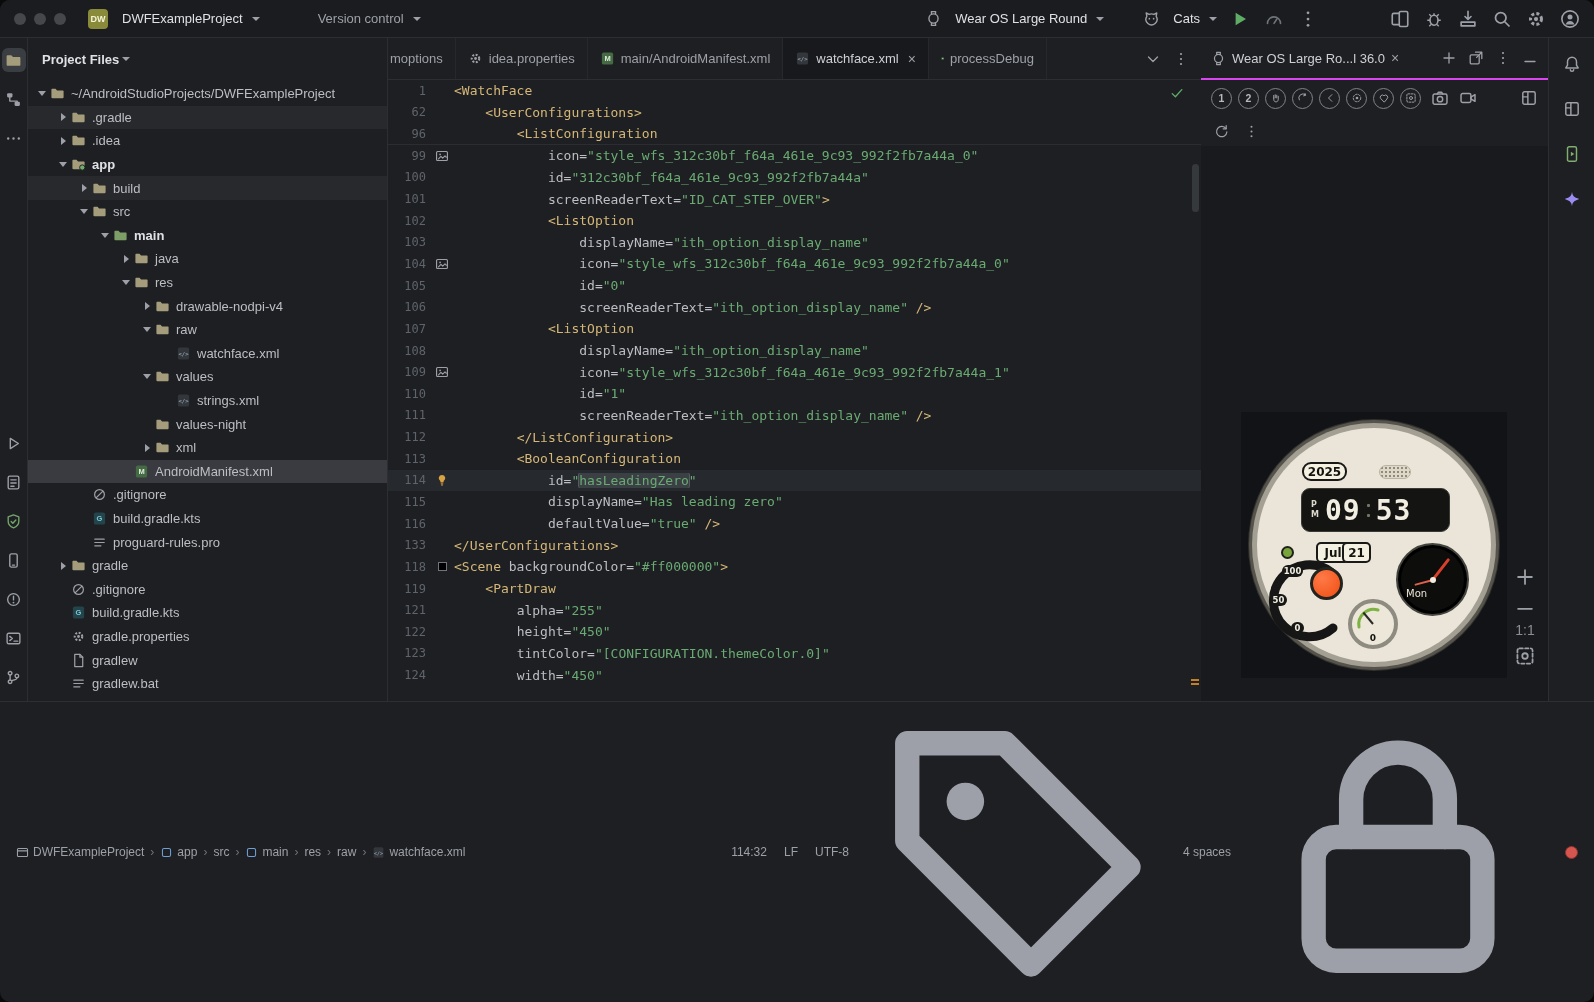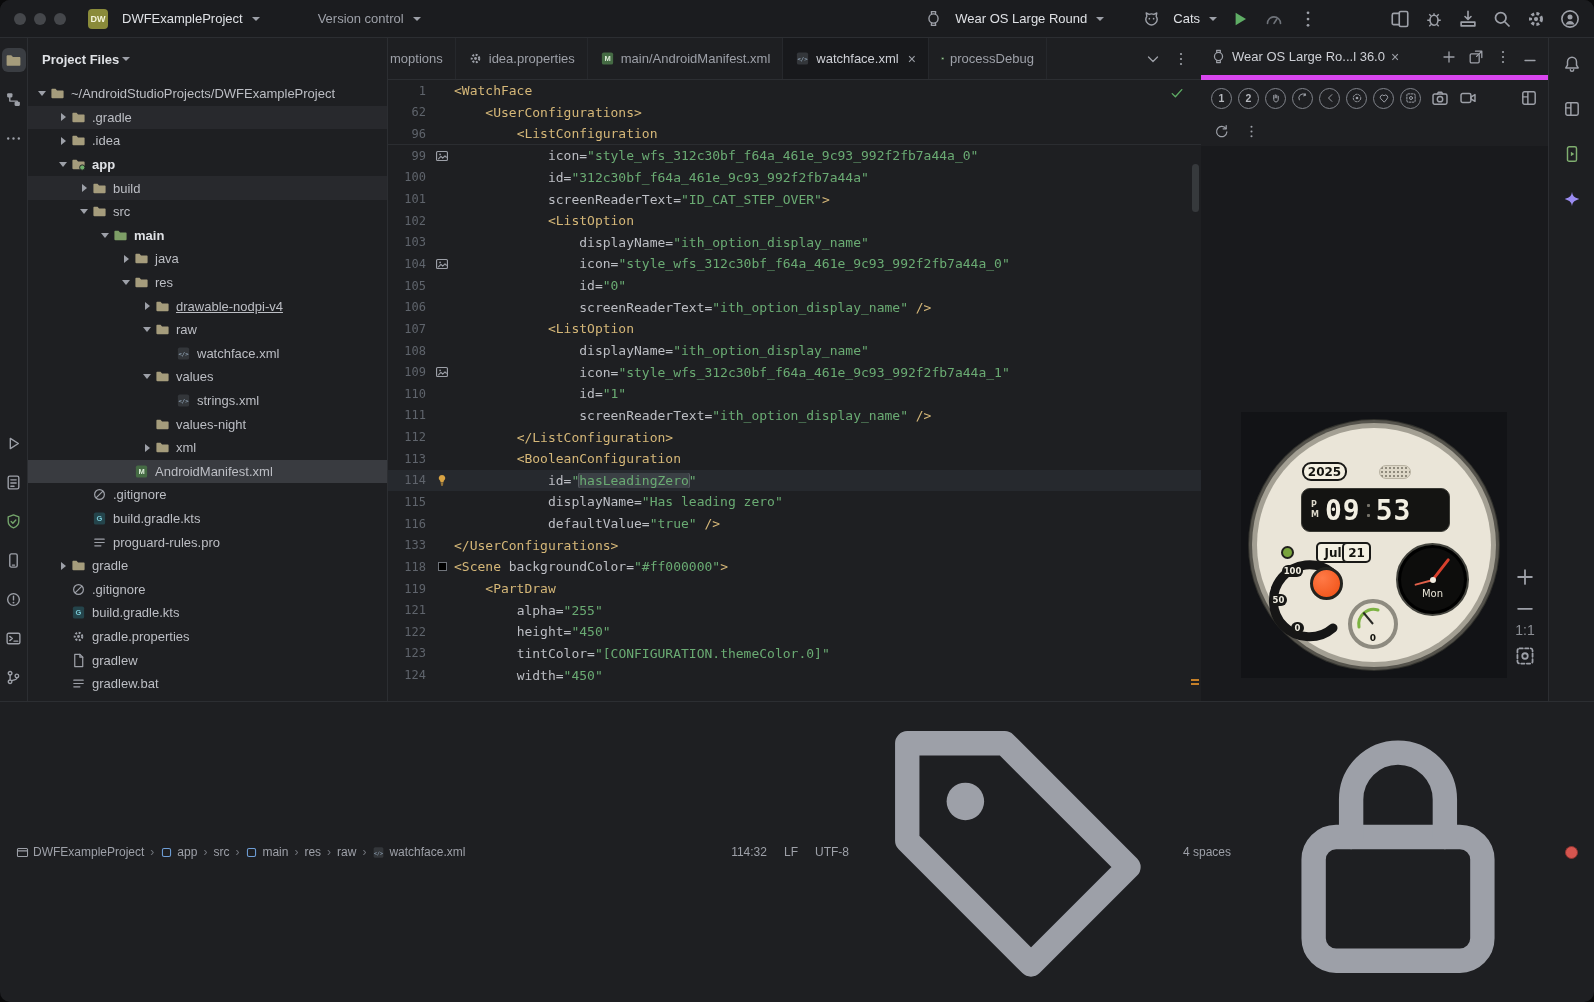--- a/index.html
+++ b/index.html
@@ -76,21 +76,21 @@
   .swatch{width:9px;height:9px;border:1px solid #70747b;display:inline-block}
   .swatch.b{background:#000}
   .check-widget{position:absolute;top:5px;right:16px;width:16px;height:16px}
   .scroll-lane{position:absolute;top:0;right:0;width:12px;height:100%}
   .thumb{position:absolute;right:2px;top:84px;width:7px;height:48px;background:#55585e;opacity:.45;border-radius:4px}
   .mark{position:absolute;right:2px;width:8px;height:2px}
   .mark.o{background:#c57f28;box-shadow:0 4px 0 #c57f28}
 
   
   .device-panel{flex:0 0 348px;border-right:1px solid #2c2e32;display:flex;flex-direction:column;min-width:0}
-  .device-tabbar{flex:0 0 42px;border-bottom:5px solid #d946ef;display:flex;align-items:center;padding:0 10px;gap:17px;min-width:0}
+  .device-tabbar{flex:0 0 42px;border-bottom:2px solid #d946ef;display:flex;align-items:center;padding:0 10px;gap:17px;min-width:0}
   .device-tab{display:flex;align-items:center;gap:6px;color:#ced0d6;white-space:nowrap;overflow:hidden}
   .device-tab .ic{width:15px;height:15px;flex:0 0 15px}
   .device-tab .close{color:#9da0a8;font-size:14px}
   .device-tab-controls{margin-left:auto;display:flex;align-items:center;gap:11px}
   .device-tab-controls .ic{width:16px;height:16px}
   .device-toolbar{flex:0 0 36px;display:flex;align-items:center;gap:6px;padding:0 10px}
   .circ{width:21px;height:21px;border-radius:50%;border:1px solid #80838a;display:flex;align-items:center;justify-content:center;flex:0 0 21px}
   .circ .ic{width:12px;height:12px}
   .circ-num{font-size:10.5px;color:#b6b9bf;font-weight:bold}
   .plain-tool{width:19px;height:19px;margin-left:3px}
@@ -113,21 +113,21 @@
   .w-hour,.w-min{font-family:"DejaVu Sans Mono",monospace;font-size:28px;font-weight:bold;color:#f2efe2;letter-spacing:1px}
   .w-colon{display:flex;flex-direction:column;gap:7px;margin:0 2px}
   .w-colon i{width:3px;height:3px;background:#76736a;border-radius:1px}
   .w-greendot{position:absolute;left:24px;top:118px;width:13px;height:13px;border-radius:50%;background:#79a43c;border:2px solid #20201c}
   .w-pill{position:absolute;background:#f4f0e2;border:2px solid #191917;border-radius:5px;display:flex;align-items:center;
     justify-content:center;font-size:12px;font-weight:bold;color:#14140f}
   .w-month{left:59px;top:114px;width:34px;height:21px}
   .w-day{left:85px;top:114px;width:29px;height:21px}
   .w-subdial{position:absolute;left:139px;top:115px;width:73px;height:73px;border-radius:50%;background:#0d0d0c;
     border:2px solid #44443e;box-shadow:inset 0 0 0 3px #000}
-  .w-weekday{position:absolute;left:0;right:0;top:43px;text-align:center;font-size:10px;color:#e8e4d6}
+  .w-weekday{position:absolute;left:8px;right:0;top:43px;font-size:10px;color:#e8e4d6}
   .nd{position:absolute;left:50%;bottom:50%;transform-origin:50% 100%;background:#d8402c;border-radius:2px}
   .nd.n1{width:3px;height:27px;margin-left:-1.5px;transform:rotate(38deg)}
   .nd.n2{width:2px;height:19px;margin-left:-1px;transform:rotate(-105deg);background:#e0604a}
   .w-subcenter{position:absolute;left:50%;top:50%;width:6px;height:6px;margin:-3px 0 0 -3px;border-radius:50%;background:#f0ece0}
   .w-gauge{position:absolute;left:4px;top:124px;width:96px;height:98px}
   .chip{position:absolute;background:#171715;color:#efece0;font-size:8.5px;font-weight:bold;border-radius:6px;
     display:flex;align-items:center;justify-content:center}
   .c100{left:25px;top:137px;width:21px;height:12px}
   .c50{left:13px;top:166px;width:17px;height:12px}
   .c0{left:34px;top:194px;width:13px;height:12px}
@@ -427,21 +427,21 @@
           </div>
           <div class="tree-row" style="padding-left: 90px;">
             <span class="chev open"></span>
             <span class="ic t-icon">
               <svg viewBox="0 0 16 16" width="100%" height="100%" xmlns="http://www.w3.org/2000/svg">
                 <path d="M1.5 4c0-.6.5-1 1-1h3.4l1.6 1.7h6c.6 0 1 .5 1 1V12c0 .6-.4 1-1 1h-11c-.5 0-1-.4-1-1z" fill="#a59c7c"></path>
               </svg>
             </span>
             <span class="t-label">res</span>
           </div>
-          <div class="tree-row" style="padding-left: 111px; text-decoration: underline;">
+          <div class="tree-row" style="padding-left: 111px;">
             <span class="chev closed"></span>
             <span class="ic t-icon">
               <svg viewBox="0 0 16 16" width="100%" height="100%" xmlns="http://www.w3.org/2000/svg">
                 <path d="M1.5 4c0-.6.5-1 1-1h3.4l1.6 1.7h6c.6 0 1 .5 1 1V12c0 .6-.4 1-1 1h-11c-.5 0-1-.4-1-1z" fill="#a59c7c"></path>
               </svg>
             </span>
             <span class="t-label">drawable-nodpi-v4</span>
           </div>
           <div class="tree-row" style="padding-left: 111px;">
             <span class="chev open"></span>

